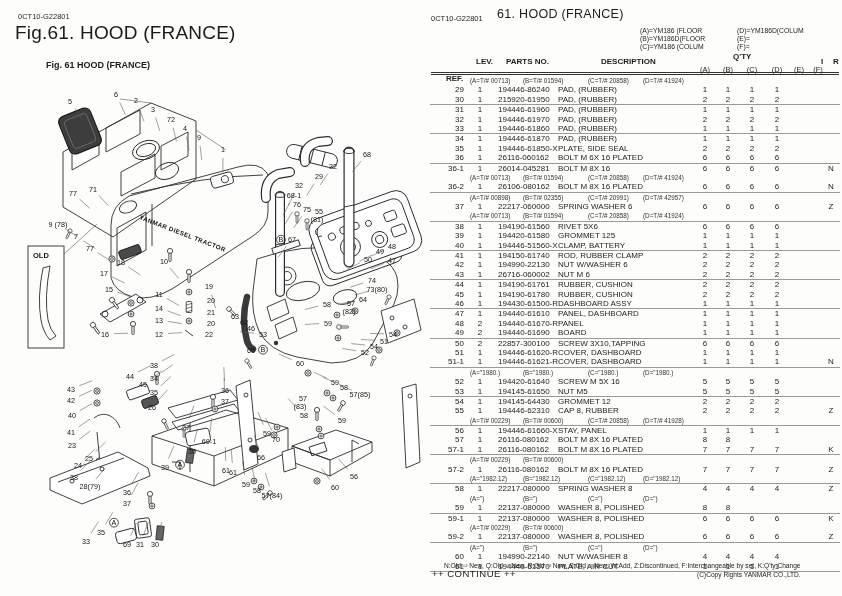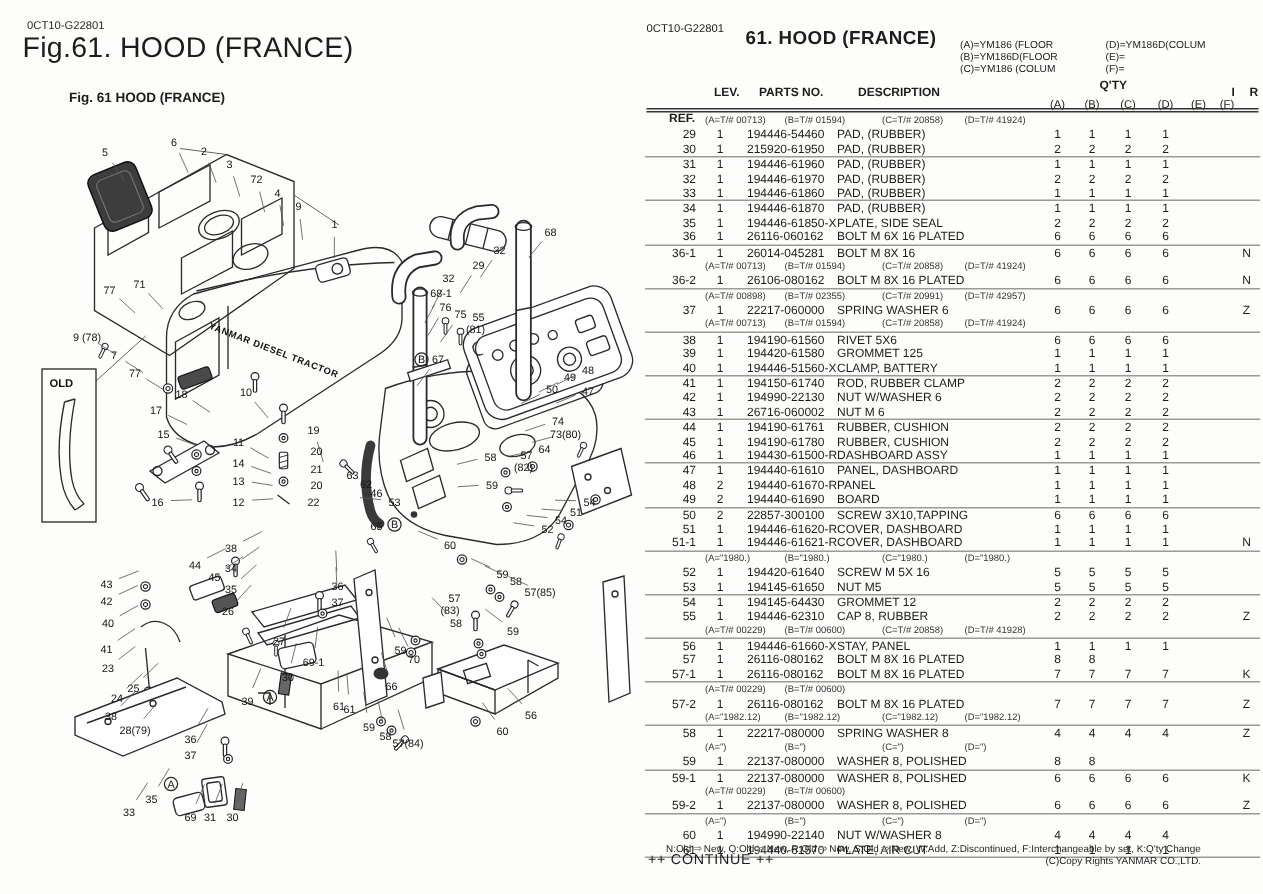--- a/index.html
+++ b/index.html
@@ -11,21 +11,21 @@
   #l-figcap{left:46px;top:60px;font-size:9px;font-weight:bold}
   #diag{position:absolute;left:0;top:0}
   #diag .ln{stroke:#2b2b2b;stroke-width:.9;fill:none}
   #diag .lnw{stroke:#2b2b2b;stroke-width:.9;fill:#fff}
   #diag .thin{stroke:#444;stroke-width:.55;fill:none}
   #diag text.callout{font-family:"Liberation Sans",sans-serif;font-size:7.2px;fill:#151515;text-anchor:middle}
   #diag text.hoodtext{font-size:6.2px;font-weight:bold;letter-spacing:.45px;fill:#101010}
   #diag text.oldlbl{font-size:7.5px;font-weight:bold;fill:#151515}
   
   #r-doc{left:431px;top:14px;font-size:7.5px}
-  #r-title{left:497px;top:18px;font-size:12.5px;font-weight:700;letter-spacing:.3px}
+  #r-title{left:497px;top:7px;font-size:12.5px;font-weight:400;letter-spacing:.3px}
   .legend-line{font-size:6.8px;line-height:8px;position:absolute;white-space:nowrap}
   .colhead{font-size:8px;font-weight:bold}
   .colhead2{font-size:7.5px}
   #hdr-rule1{left:431px;top:72px;width:408px;height:1px;background:#333;position:absolute}
   #hdr-rule2{left:431px;top:74px;width:408px;height:1px;background:#333;position:absolute}
   
   #tbl{position:absolute;left:430px;top:76px;width:410px}
   .trow{position:relative;height:9.4px;font-size:8px;line-height:9.5px;white-space:nowrap}
   .trow.sep{border-bottom:1px solid #9a9a9a}
   .trow span{position:absolute;top:0}
@@ -501,21 +501,21 @@
 <div class="legend-line" style="left:640px;top:27px">(A)=YM186 (FLOOR</div>
 <div class="legend-line" style="left:640px;top:35px">(B)=YM186D(FLOOR</div>
 <div class="legend-line" style="left:640px;top:43px">(C)=YM186 (COLUM</div>
 <div class="legend-line" style="left:737px;top:27px">(D)=YM186D(COLUM</div>
 <div class="legend-line" style="left:737px;top:35px">(E)=</div>
 <div class="legend-line" style="left:737px;top:43px">(F)=</div>
 
 <div class="abs colhead" style="left:446px;top:74px">REF.</div>
 <div class="abs colhead" style="left:476px;top:57px">LEV.</div>
 <div class="abs colhead" style="left:506px;top:57px">PARTS NO.</div>
-<div class="abs colhead" style="left:572px;top:57px">DESCRIPTION</div>
+<div class="abs colhead" style="left:601px;top:57px">DESCRIPTION</div>
 <div class="abs colhead" style="left:733px;top:52px">Q'TY</div>
 <div class="abs colhead" style="left:821px;top:57px">I</div>
 <div class="abs colhead" style="left:833px;top:57px">R</div>
 <div class="abs colhead2" style="left: 693px; top: 65px; width: 24px; text-align: center;">(A)</div>
 <div class="abs colhead2" style="left: 716px; top: 65px; width: 24px; text-align: center;">(B)</div>
 <div class="abs colhead2" style="left: 740px; top: 65px; width: 24px; text-align: center;">(C)</div>
 <div class="abs colhead2" style="left: 765px; top: 65px; width: 24px; text-align: center;">(D)</div>
 <div class="abs colhead2" style="left: 787px; top: 65px; width: 24px; text-align: center;">(E)</div>
 <div class="abs colhead2" style="left: 806px; top: 65px; width: 24px; text-align: center;">(F)</div>
 <div id="qty-letters"></div>
@@ -525,21 +525,21 @@
 <div id="tbl">
     <div class="trow note">
       <span class="n-a">(A=T/# 00713)</span>
       <span class="n-b">(B=T/# 01594)</span>
       <span class="n-c">(C=T/# 20858)</span>
       <span class="n-d">(D=T/# 41924)</span>
     </div>
     <div class="trow part">
       <span class="c-ref">29</span>
       <span class="c-lev">1</span>
-      <span class="c-part">194446-54460</span>
+      <span class="c-part">194446-86240</span>
       <span class="c-desc">PAD, (RUBBER)</span>
       <span class="c-q0">1</span>
       <span class="c-q1">1</span>
       <span class="c-q2">1</span>
       <span class="c-q3">1</span>
     </div>
     <div class="trow part sep">
       <span class="c-ref">30</span>
       <span class="c-lev">1</span>
       <span class="c-part">215920-61950</span>

